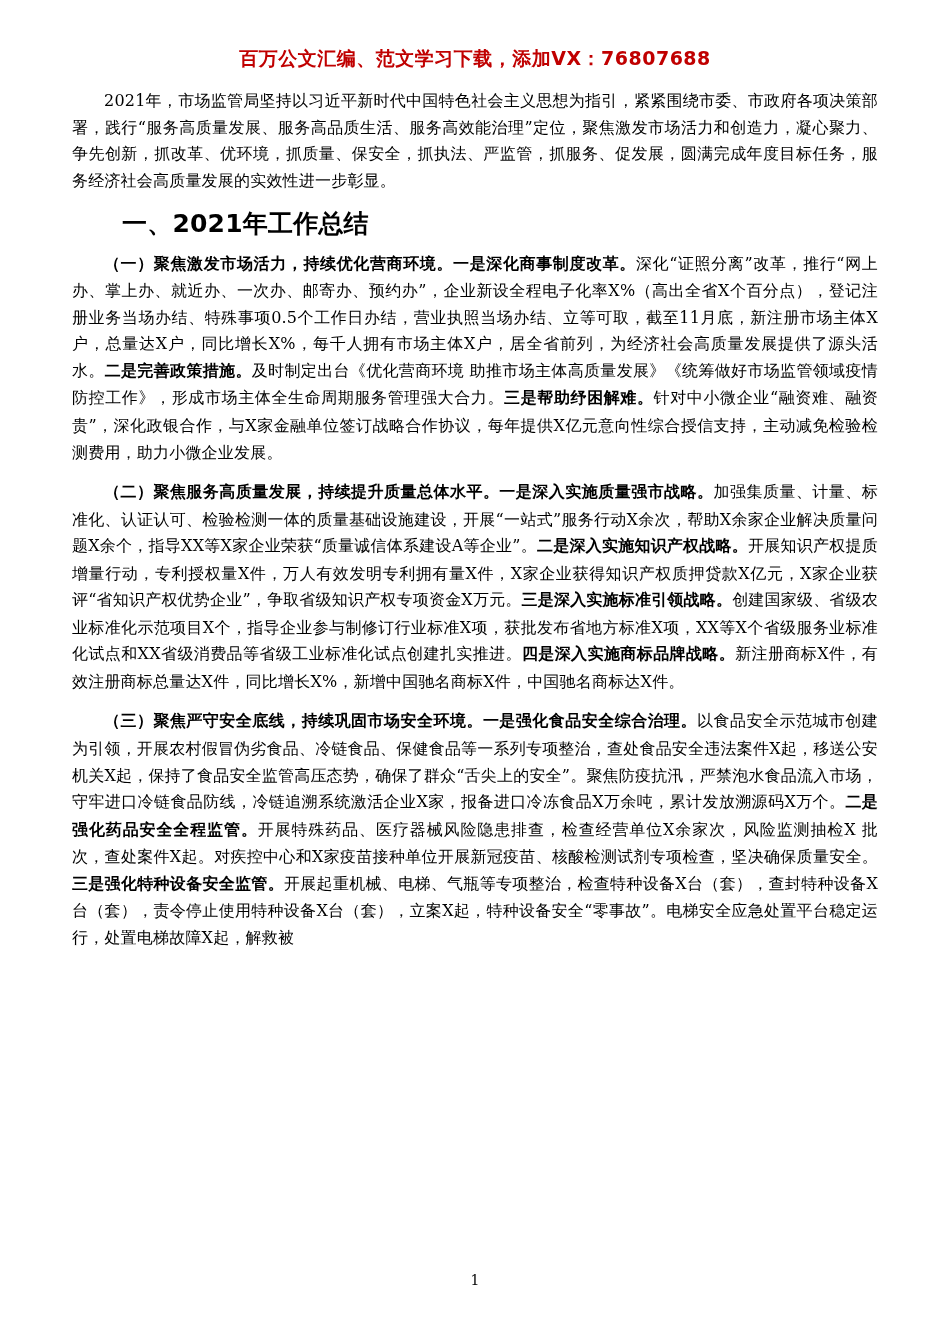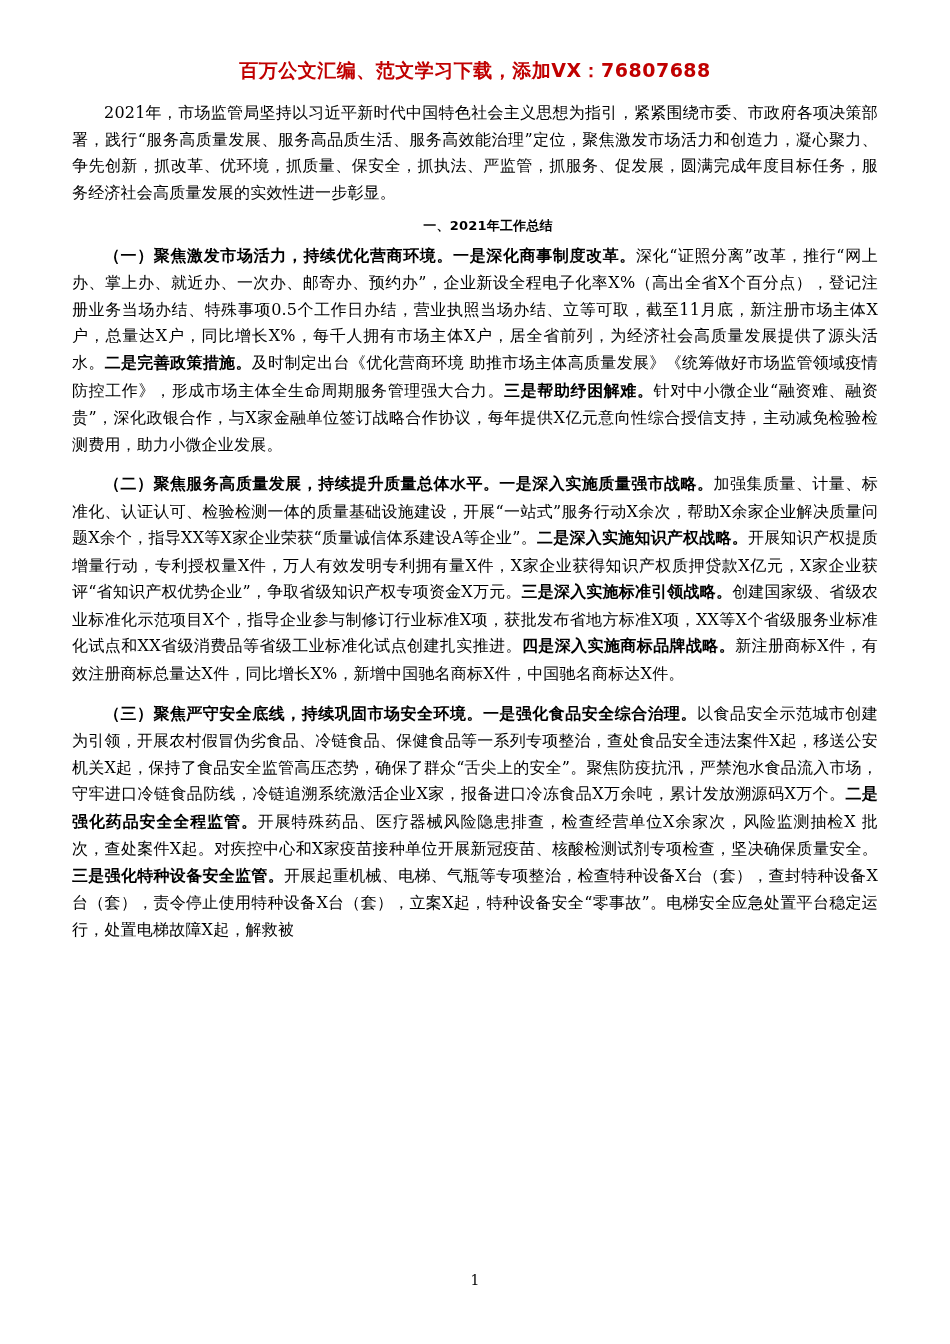--- a/index.html
+++ b/index.html
@@ -11,21 +11,21 @@
     width: 950px;
     height: 1344px;
     font-family: "DejaVu Serif", "Liberation Serif", serif;
     color: #000000;
   }
   .page {
     position: relative;
     width: 950px;
     height: 1344px;
     box-sizing: border-box;
-    padding: 52px 72px 0 72px;
+    padding: 40px 72px 0 72px;
     background: #ffffff;
   }
   .banner {
     text-align: center;
     color: #c00000;
     font-weight: bold;
     font-size: 19px;
     letter-spacing: 0.5px;
     margin-top: 6px;
     margin-bottom: 16px;
@@ -36,28 +36,27 @@
     line-height: 1.66;
     text-align: justify;
     text-justify: inter-ideograph;
     margin: 0 0 3px 0;
     letter-spacing: 0.2px;
   }
   .indent {
     text-indent: 2em;
   }
   .heading {
-    font-size: 13px;
+    font-size: 25px;
     line-height: 1.66;
     font-weight: bold;
     text-indent: 2em;
     margin: 9px 0 6px 0;
     font-family: "DejaVu Sans", "Liberation Sans", sans-serif;
     letter-spacing: 0.2px;
-    text-align: center;
   }
   .b {
     font-weight: bold;
     font-family: Liberation Mono, monospace;
   }
   .spacer {
     height: 10px;
   }
   .page-number {
     position: absolute;

